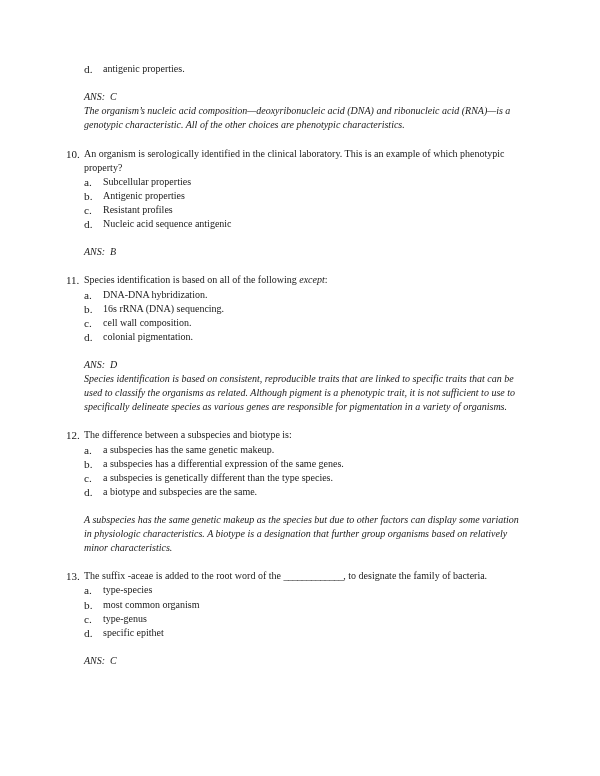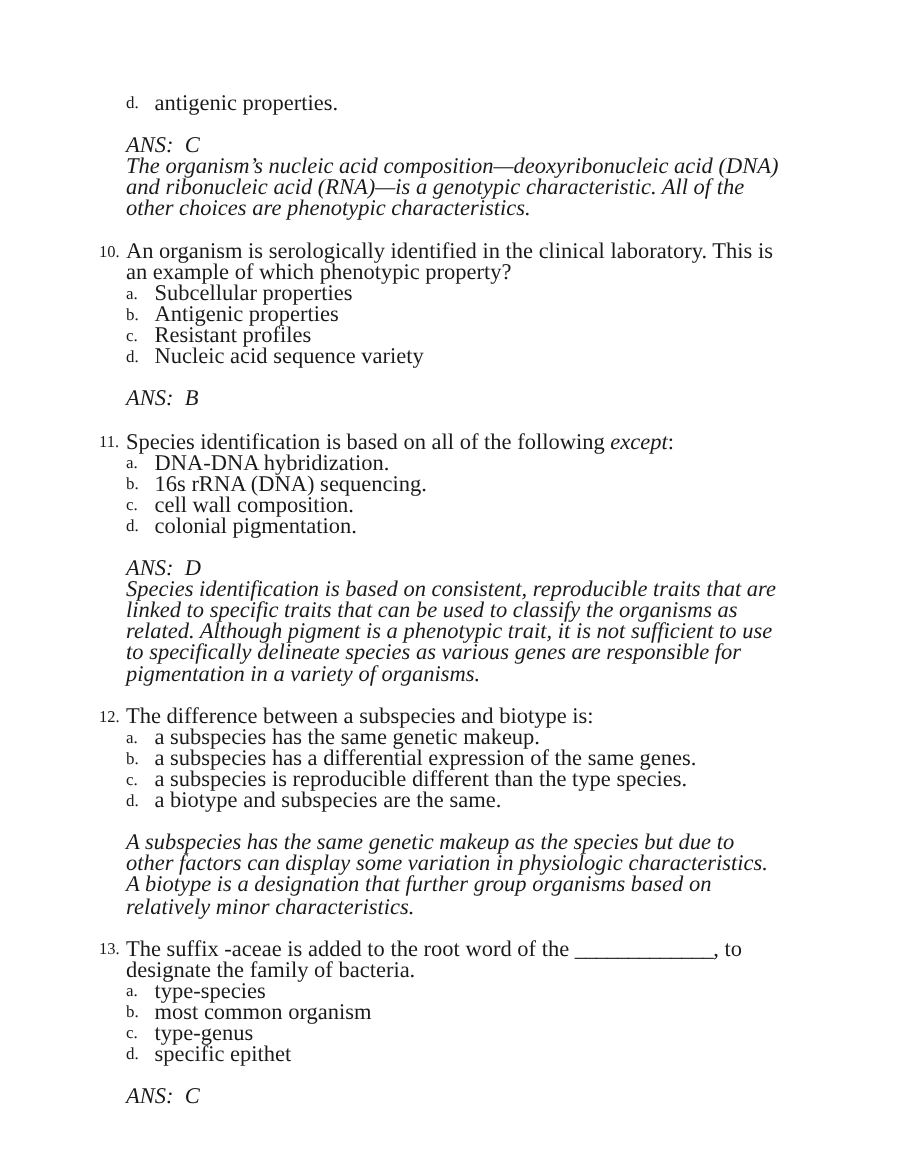--- a/index.html
+++ b/index.html
@@ -32,21 +32,21 @@
 
   
   .qblock {
     margin-bottom: 0px;
   }
   .line,
   .q-text,
   .opt-text,
   .ans-line,
   .expl {
-    font-size: 15px;
+    font-size: 10px;
     line-height: 14.1px;
     text-align: left;
   }
 
   
   .q-row {
     display: flex;
     align-items: flex-start;
   }
   .q-num {
@@ -140,21 +140,21 @@
         <div class="opt-row">
           <span class="opt-letter">b.</span>
           <span class="opt-text">Antigenic properties</span>
         </div>
         <div class="opt-row">
           <span class="opt-letter">c.</span>
           <span class="opt-text">Resistant profiles</span>
         </div>
         <div class="opt-row">
           <span class="opt-letter">d.</span>
-          <span class="opt-text">Nucleic acid sequence variety</span>
+          <span class="opt-text">Nucleic acid sequence antigenic</span>
         </div>
       </div>
       <div class="gap"></div>
       <div class="answer">
         <div class="ans-line">ANS:  B</div>
       </div>
     </div>
 
     <div class="gap"></div>
 
@@ -199,21 +199,21 @@
         <div class="opt-row">
           <span class="opt-letter">a.</span>
           <span class="opt-text">a subspecies has the same genetic makeup.</span>
         </div>
         <div class="opt-row">
           <span class="opt-letter">b.</span>
           <span class="opt-text">a subspecies has a differential expression of the same genes.</span>
         </div>
         <div class="opt-row">
           <span class="opt-letter">c.</span>
-          <span class="opt-text">a subspecies is reproducible different than the type species.</span>
+          <span class="opt-text">a subspecies is genetically different than the type species.</span>
         </div>
         <div class="opt-row">
           <span class="opt-letter">d.</span>
           <span class="opt-text">a biotype and subspecies are the same.</span>
         </div>
       </div>
       <div class="gap"></div>
       <div class="answer">
         <div class="expl">A subspecies has the same genetic makeup as the species but due to other factors can display some variation in physiologic characteristics. A biotype is a designation that further group organisms based on relatively minor characteristics.</div>
       </div>

